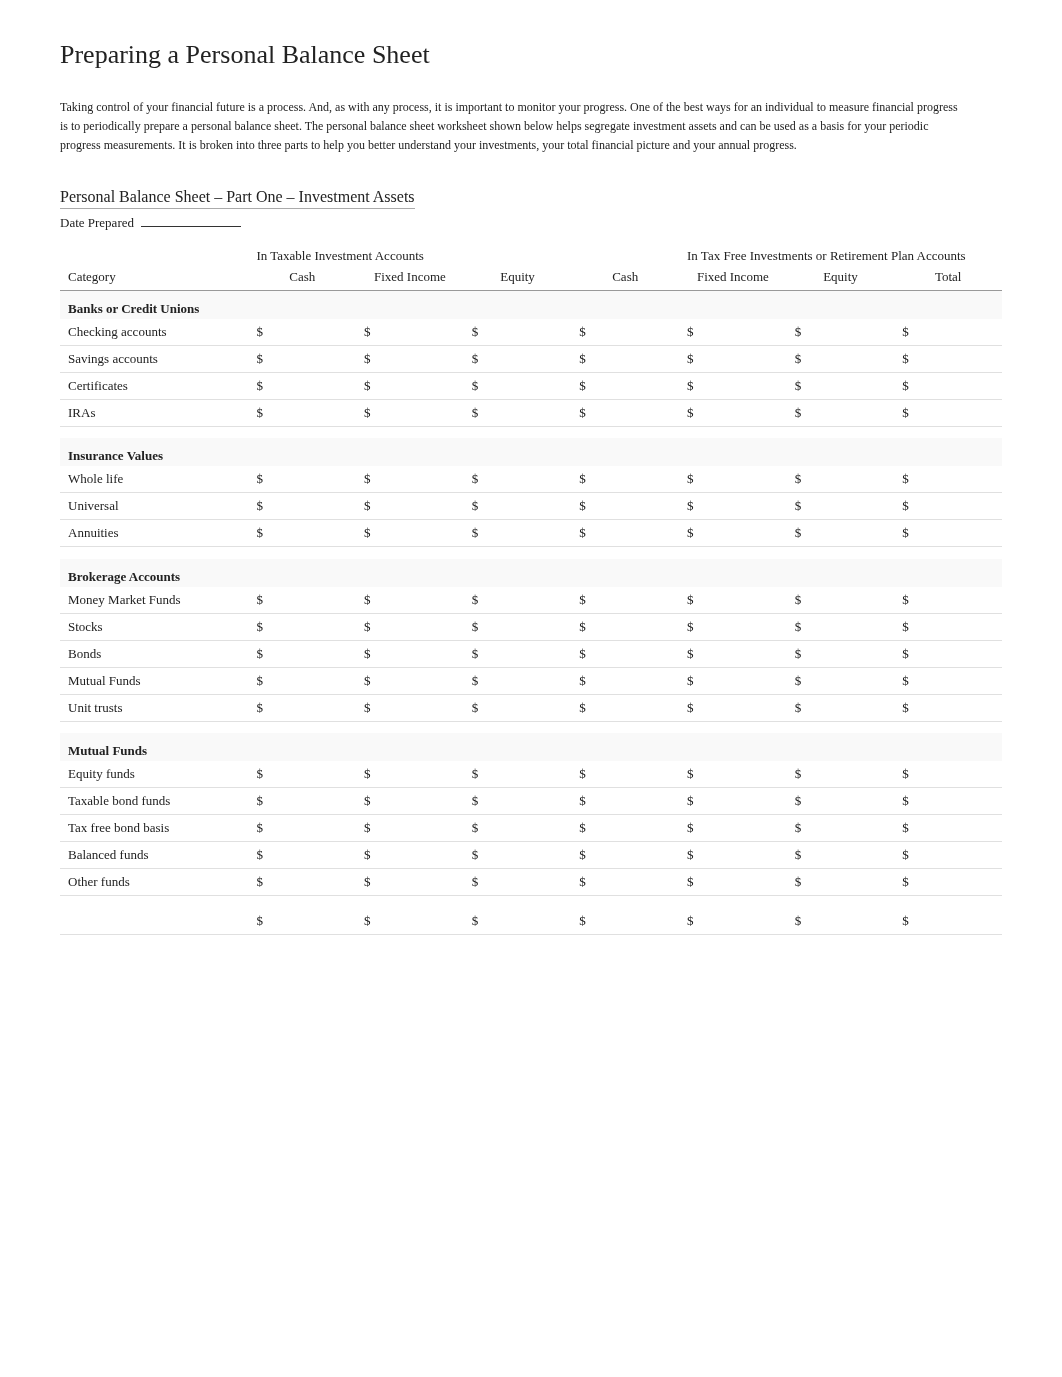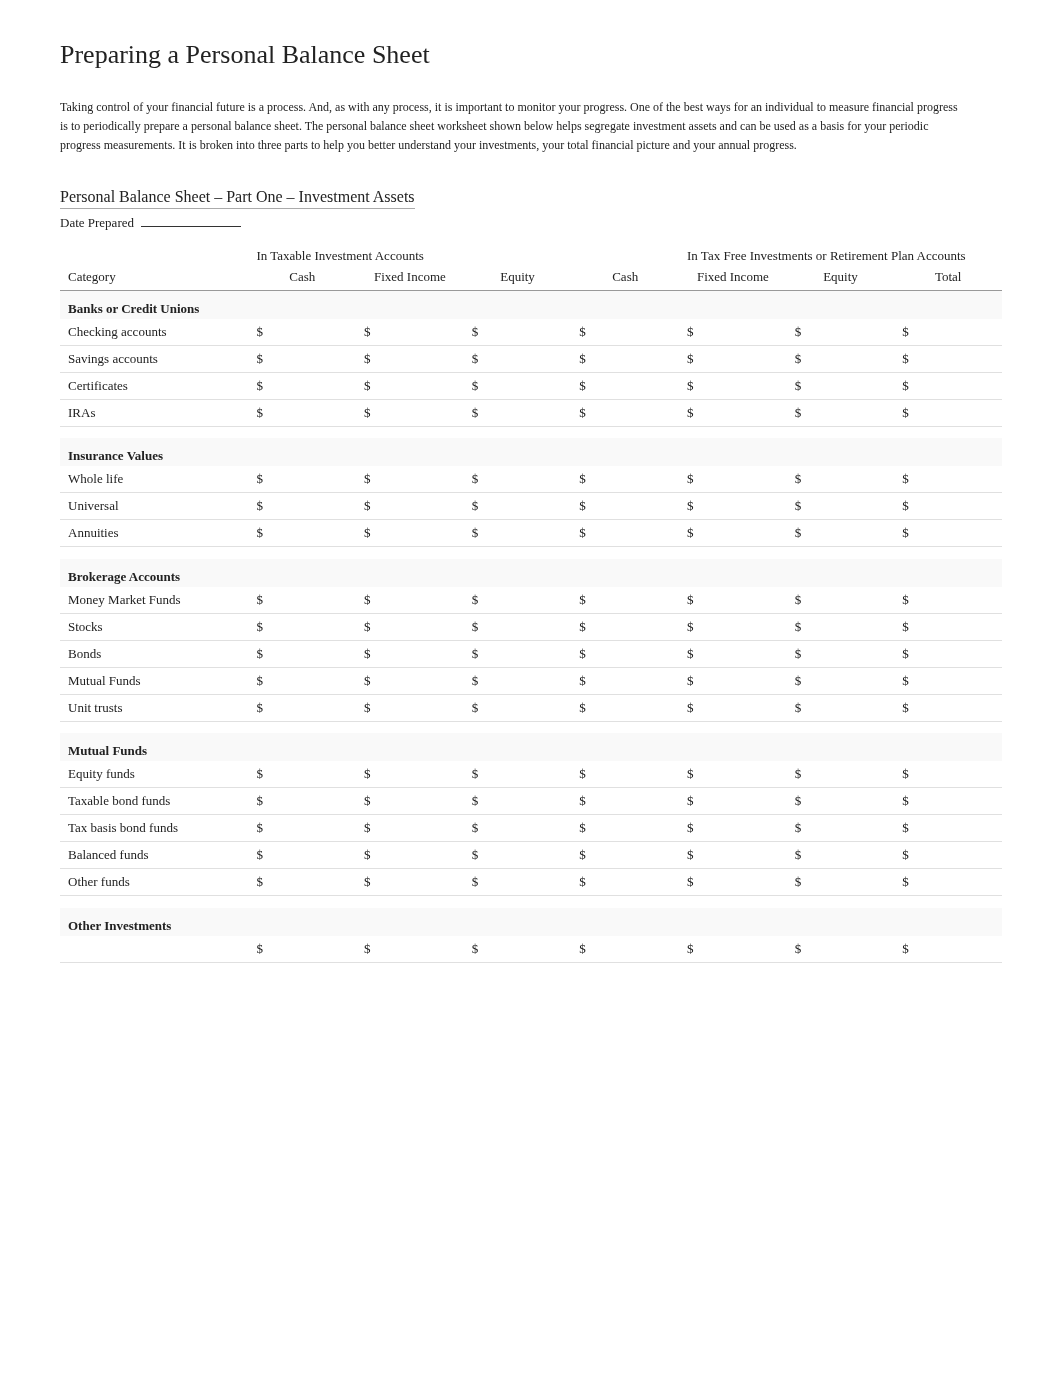--- a/index.html
+++ b/index.html
@@ -305,21 +305,21 @@
         <td>Taxable bond funds</td>
         <td>$</td>
         <td>$</td>
         <td>$</td>
         <td>$</td>
         <td>$</td>
         <td>$</td>
         <td>$</td>
       </tr>
       <tr class="data-row">
-        <td>Tax basis bond funds</td>
+        <td>Tax free bond basis</td>
         <td>$</td>
         <td>$</td>
         <td>$</td>
         <td>$</td>
         <td>$</td>
         <td>$</td>
         <td>$</td>
       </tr>
       <tr class="data-row">
         <td>Balanced funds</td>
@@ -336,23 +336,20 @@
         <td>$</td>
         <td>$</td>
         <td>$</td>
         <td>$</td>
         <td>$</td>
         <td>$</td>
         <td>$</td>
       </tr>
       <tr class="spacer-row">
         <td colspan="8"></td>
-      </tr>
-      <tr class="section-header-row">
-        <td colspan="8">Other Investments</td>
       </tr>
       <tr class="data-row">
         <td></td>
         <td>$</td>
         <td>$</td>
         <td>$</td>
         <td>$</td>
         <td>$</td>
         <td>$</td>
         <td>$</td>

